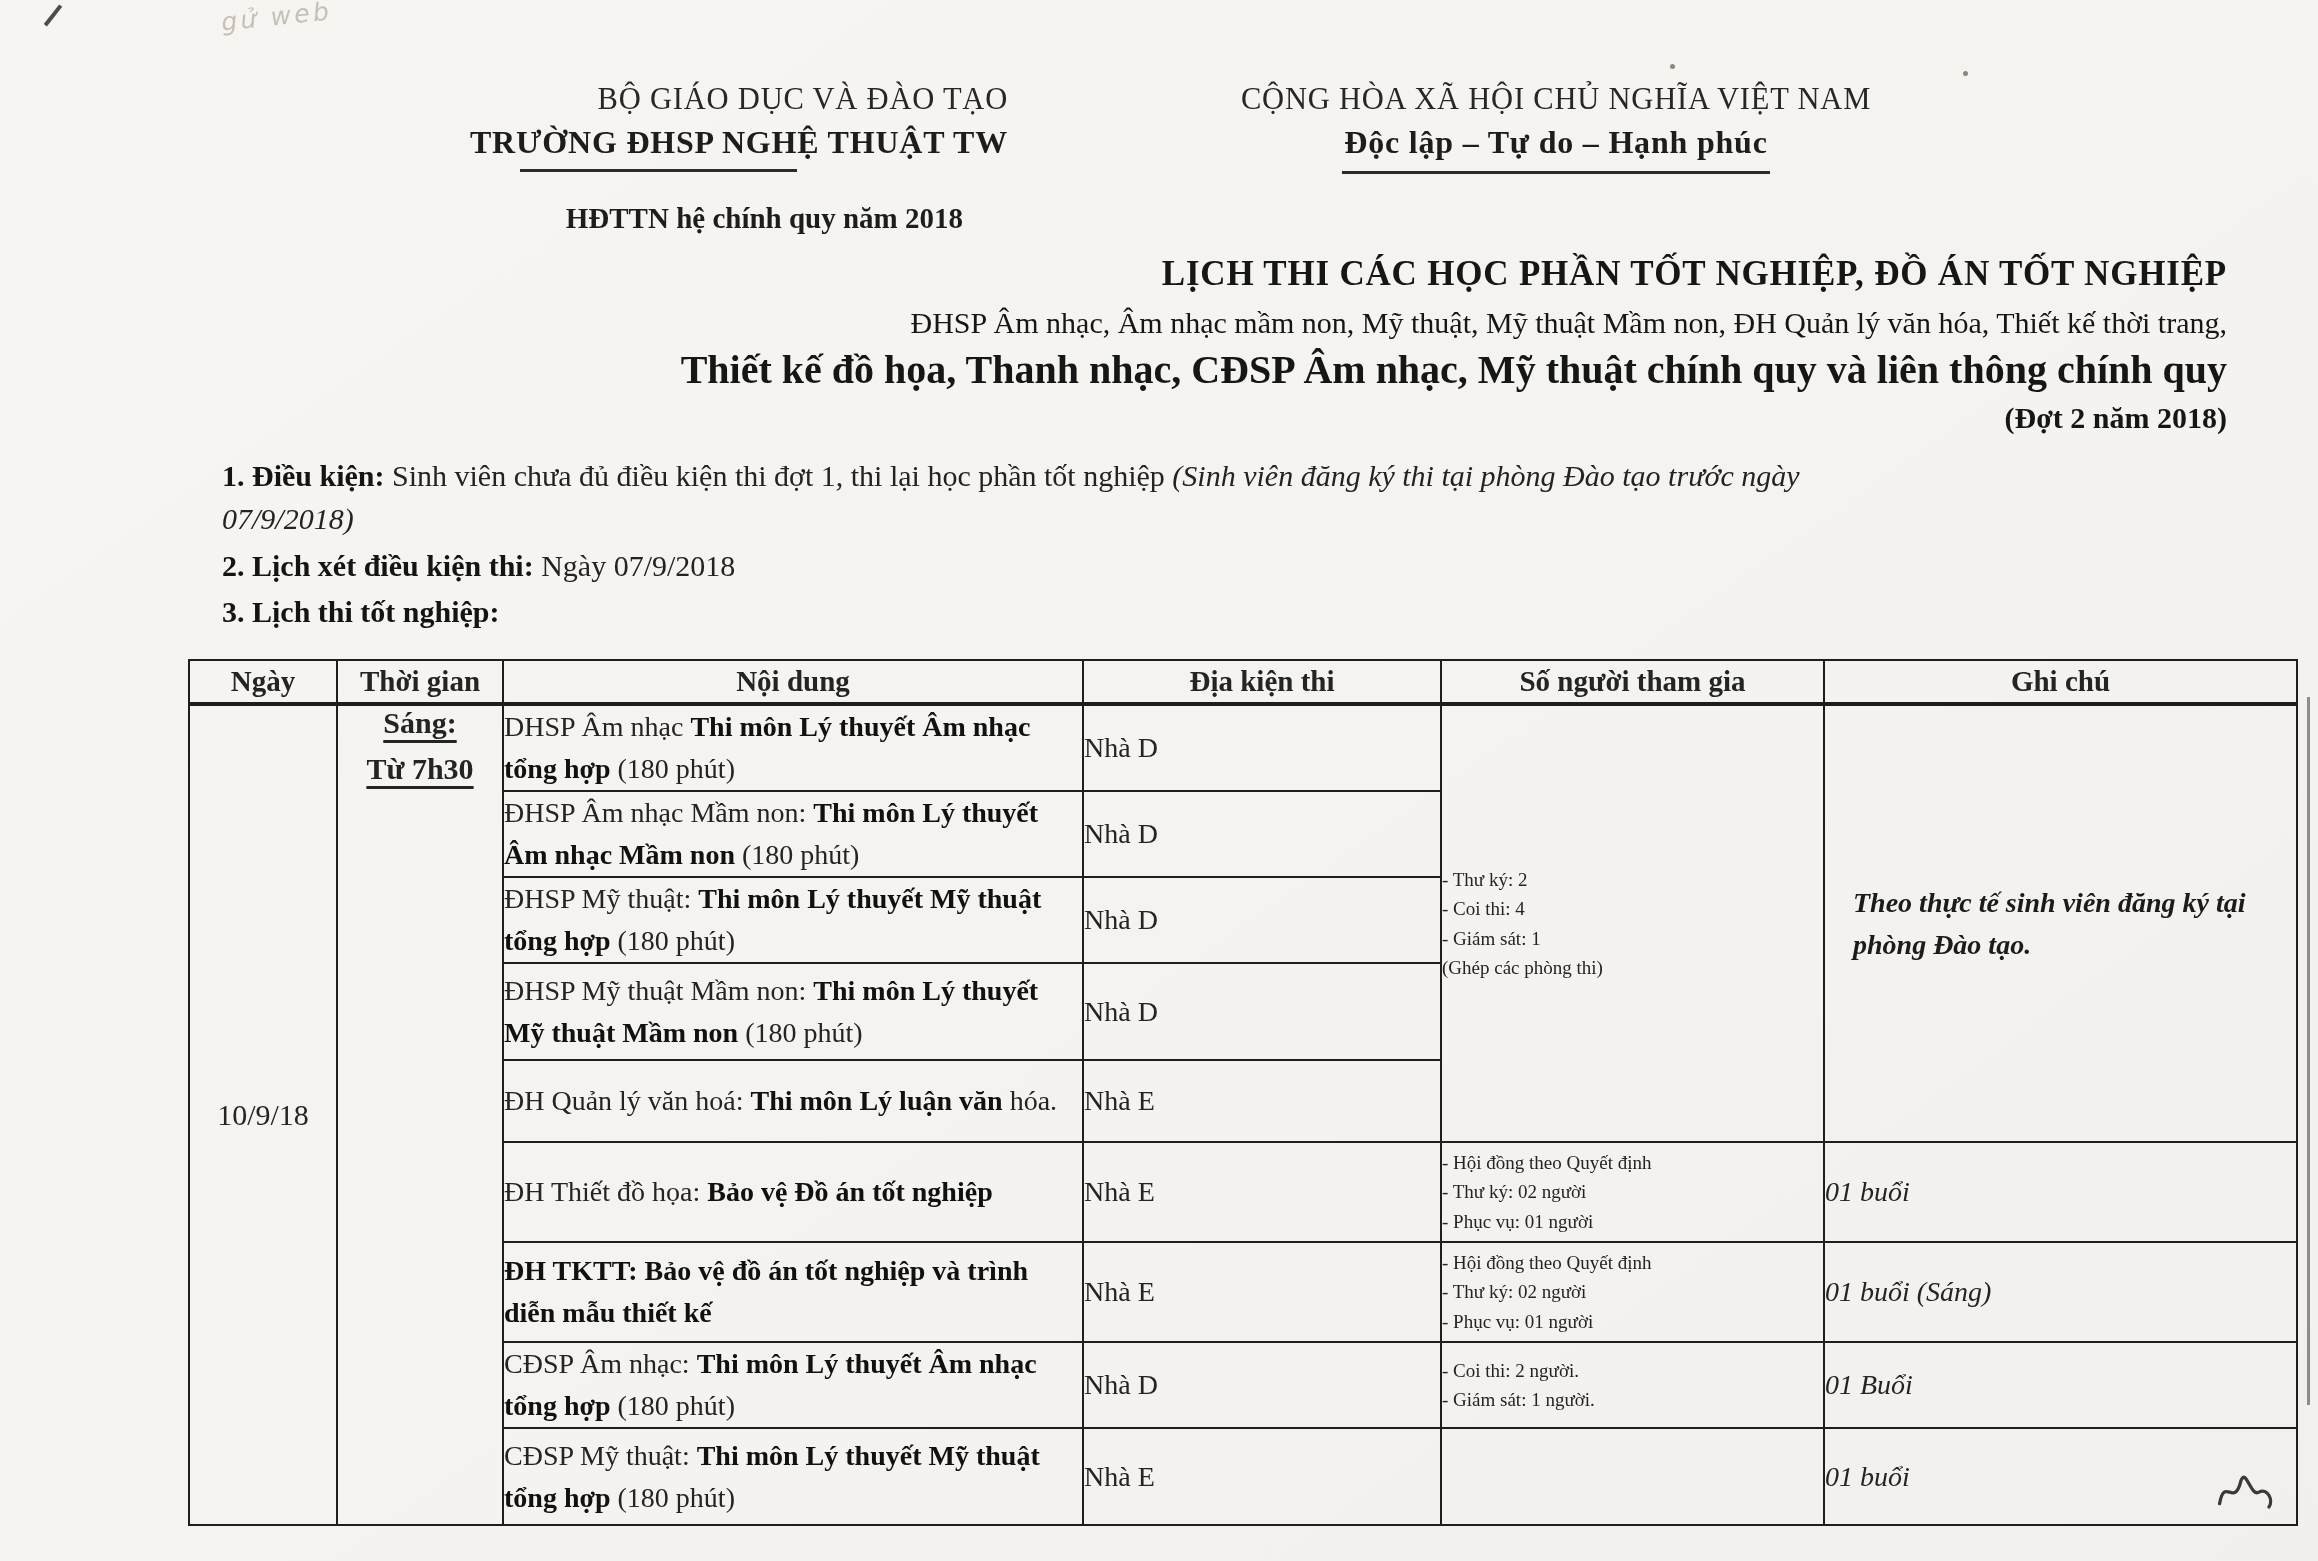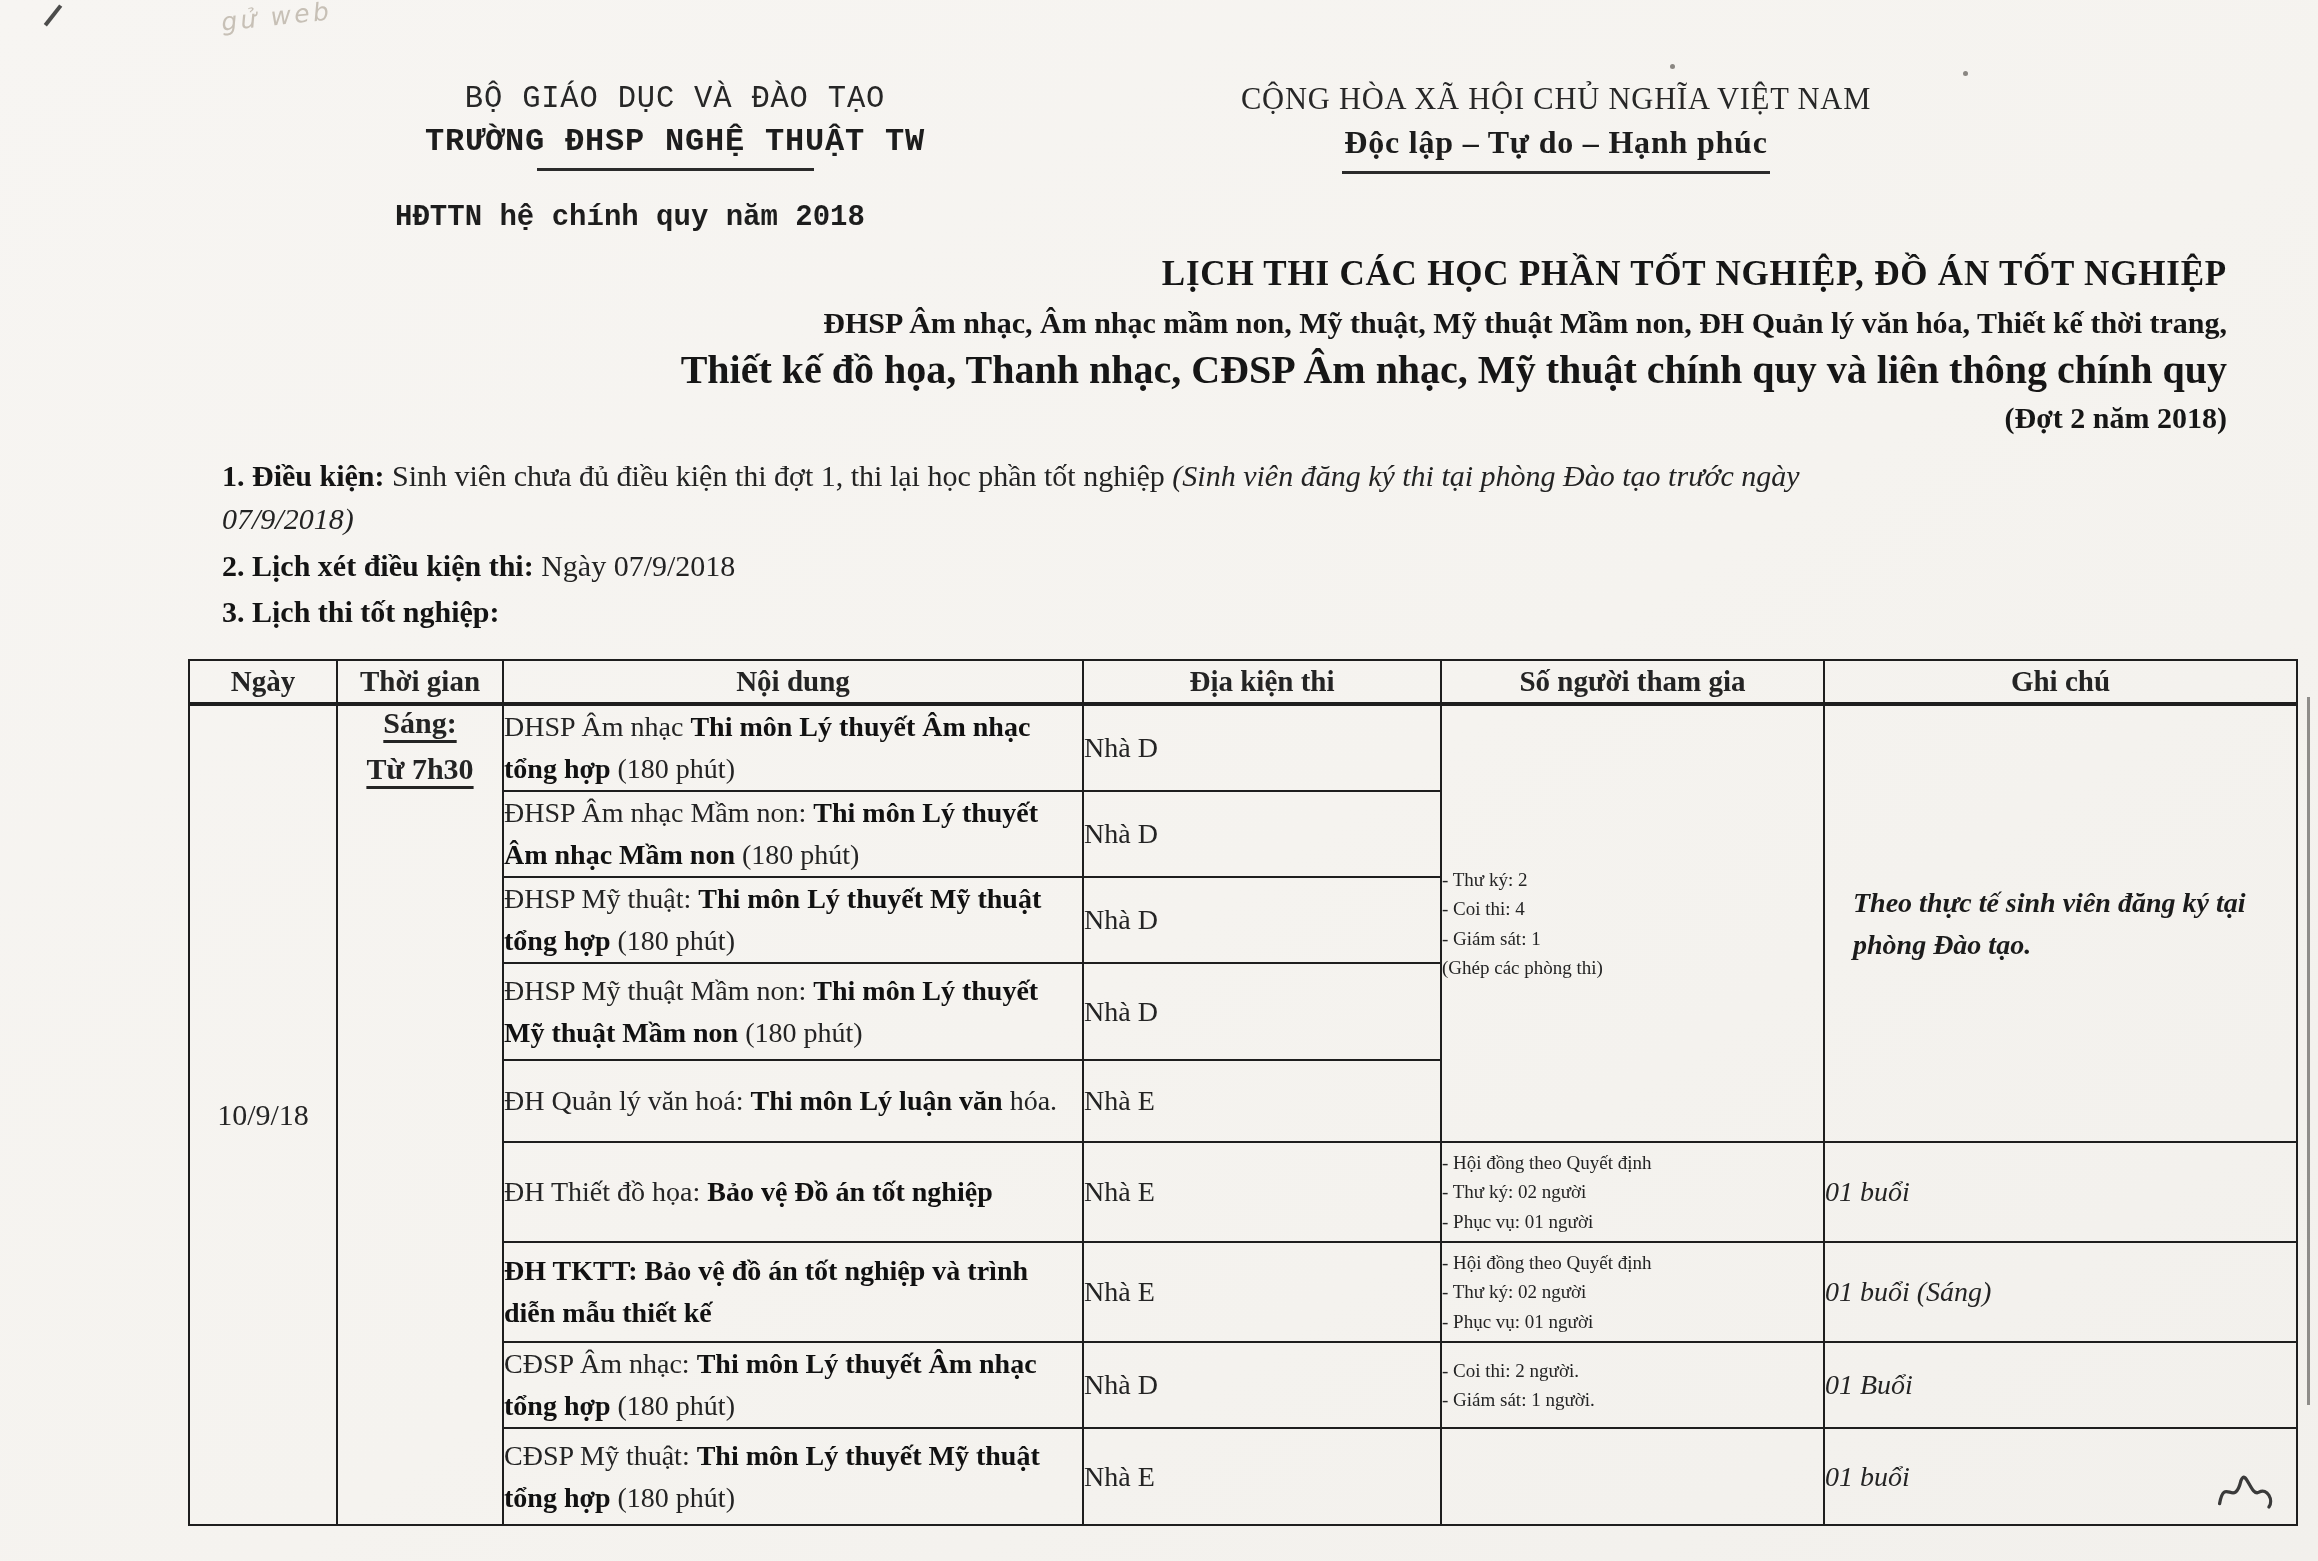--- a/index.html
+++ b/index.html
@@ -11,32 +11,32 @@
   
   .hw-top{position:absolute;left:221px;top:1.6px;font-family:"DejaVu Sans",sans-serif;
     font-style:italic;font-size:25px;color:#c7c0b6;transform:rotate(-6deg);letter-spacing:3.3px;}
   .corner-mark{position:absolute;left:51px;top:3.3px;width:4.1px;height:25px;background:#2e2e2e;
     transform:rotate(38deg);opacity:.85;}
   .speck{position:absolute;width:5px;height:5px;border-radius:50%;background:#6f6b66;opacity:.8;}
   .edge-line{position:absolute;left:2307px;top:697px;width:2.5px;height:708px;background:#3c3a38;opacity:.55;}
   .squiggle{position:absolute;left:2213px;top:1464px;}
 
   
-  .hdr-left{position:absolute;left:325px;top:82px;width:700px;text-align:center;font-family:Liberation Mono, monospace;}
+  .hdr-left{position:absolute;left:308px;top:82px;width:700px;text-align:right;}
   .hdr-right{position:absolute;left:1169px;top:82px;width:774px;text-align:center;}
   .hl1{font-size:30.5px;letter-spacing:0.8px;color:#272727;}
   .hl2{font-size:32px;font-weight:bold;letter-spacing:0.8px;margin-top:6.6px;color:#1d1d1d;}
   .rule-sm{width:277px;height:3.3px;background:#2b2b2b;margin:8.2px auto 0;}
   .rule-md{width:428px;height:3.3px;background:#2b2b2b;margin:10px auto 0;}
   .hl3{font-size:29px;font-weight:bold;margin-top:30px;transform:translateX(-45px);color:#1d1d1d;}
 
   
   .title-wrap{position:absolute;left:177px;top:254px;width:2050px;text-align:right;color:#161616;}
   .doc-title{font-size:35px;font-weight:bold;letter-spacing:0.8px;}
-  .doc-sub{font-size:30px;font-weight:bold;margin-top:11.5px;}
+  .doc-sub{font-size:30px;font-weight:normal;margin-top:11.5px;}
   .doc-sub2{font-size:40px;font-weight:bold;margin-top:6.6px;}
   .doc-sub3{font-size:30px;font-weight:bold;margin-top:8.2px;}
 
   
   .paras{position:absolute;left:222px;top:455px;width:1943px;font-size:30px;line-height:1.42;color:#232323;}
   .paras b{color:#141414;}
   .paras .it{font-style:italic;}
   .p2{margin-top:5px;}
   .p3{margin-top:3.3px;}
 

